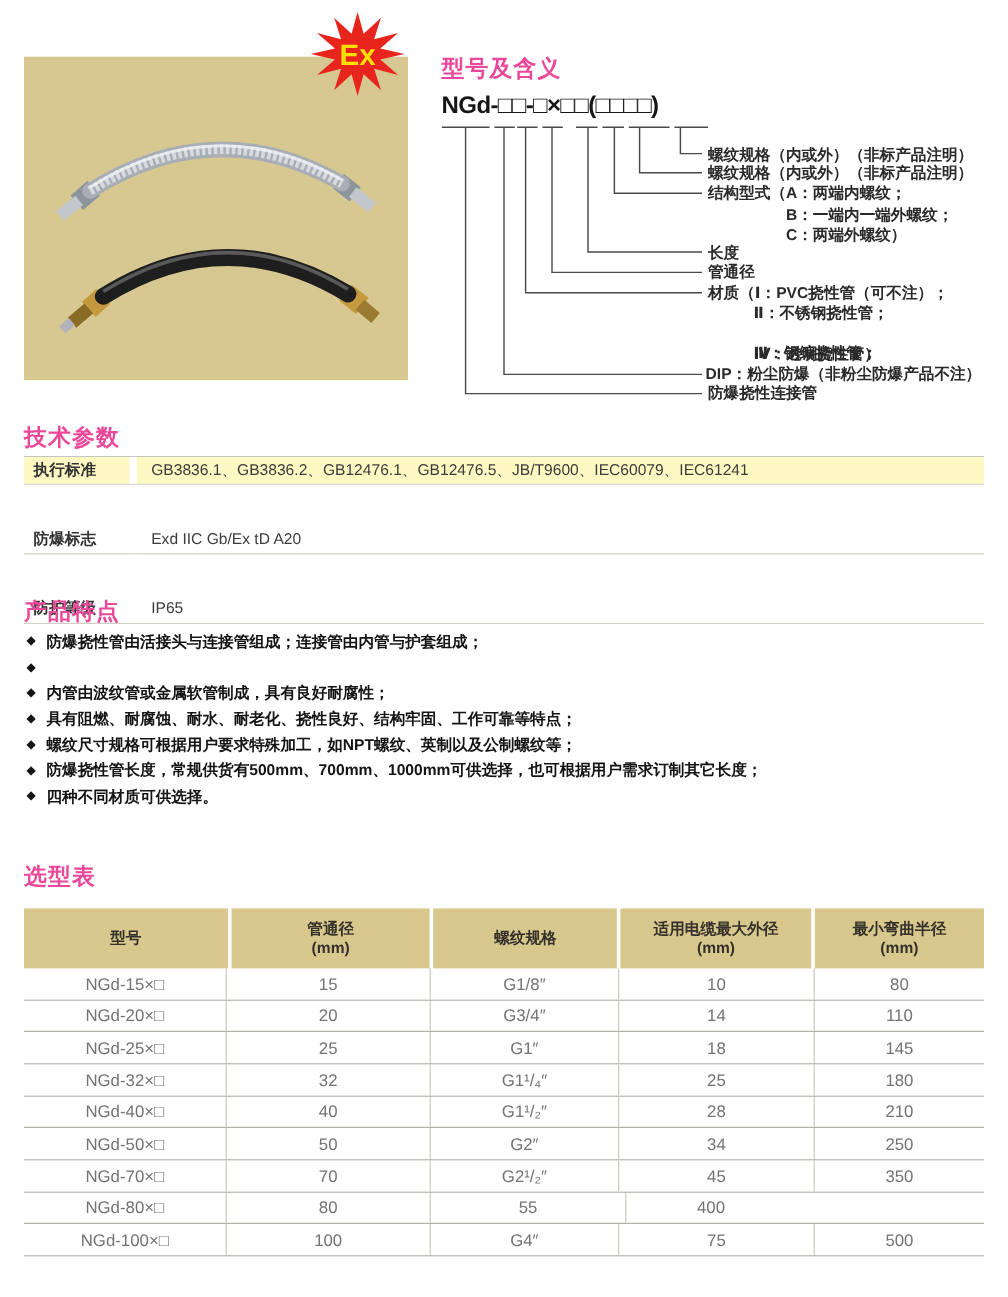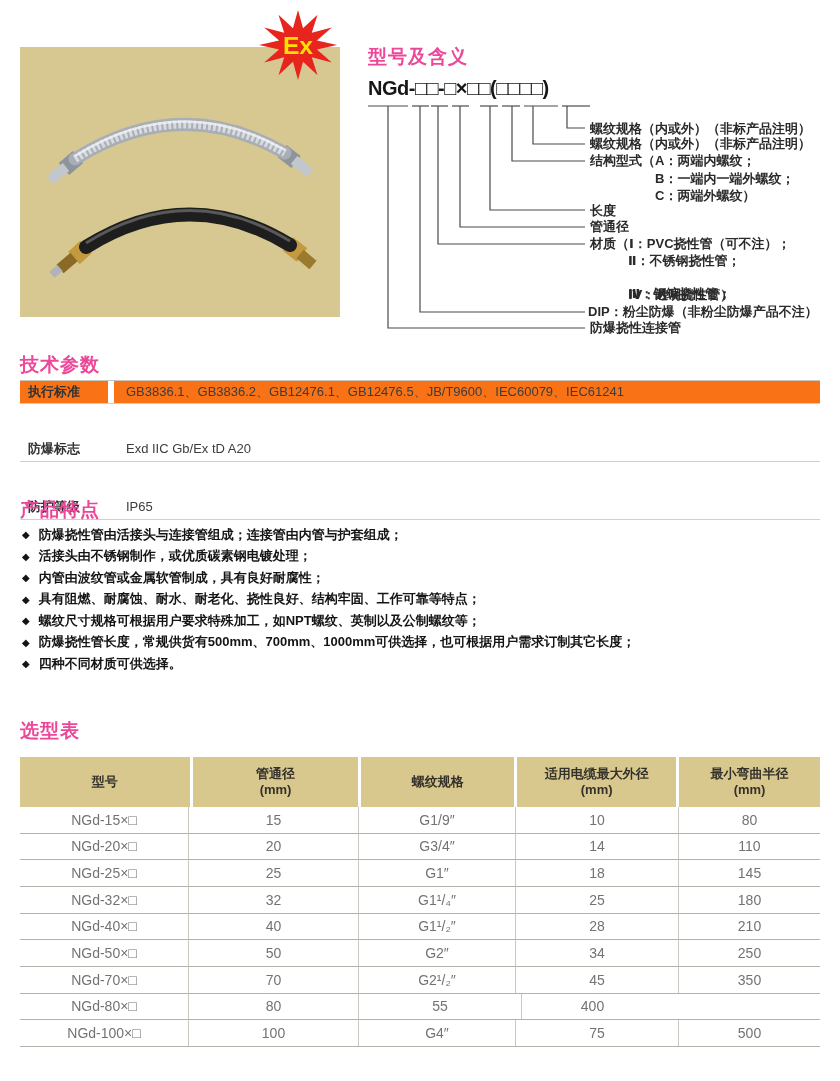--- a/index.html
+++ b/index.html
@@ -33,21 +33,21 @@
   .tech-row.r2,.tech-row.r3{height:25px;margin-top:32px;}
   .tech-label{
     width:80px;padding-left:8px;font-size:13px;font-weight:bold;color:#333;
     display:flex;align-items:center;flex-shrink:0;
   }
   .tech-gap{width:6px;background:#fff;flex-shrink:0;}
   .tech-value{
     flex:1;padding-left:12px;font-size:13px;color:#3c3c3c;
     display:flex;align-items:center;white-space:nowrap;
   }
-  .tech-row.r1 .tech-label,.tech-row.r1 .tech-value{background:#f97316;}
+  .tech-row.r1 .tech-label,.tech-row.r1 .tech-value{background:#fef9c3;}
   
   #feature-list{left:22px;top:524px;width:800px;}
   .feature-item{
     height:21.5px;display:flex;align-items:center;
     font-size:13px;font-weight:bold;color:#141414;white-space:nowrap;
   }
   .bullet{font-size:10px;margin-right:9px;color:#141414;}
   
   #sel-table{left:20px;top:757px;width:800px;}
   .sel-header{display:flex;height:50px;}
@@ -166,21 +166,20 @@
 </div>
 
 <div class="sec-title" style="left:20px;top:497px;font-family:Liberation Serif, serif;">产品特点</div>
 <div class="abs" id="feature-list">
   <div class="feature-item">
       <span class="bullet">◆</span>
       <span>防爆挠性管由活接头与连接管组成；连接管由内管与护套组成；</span>
     </div>
   <div class="feature-item">
       <span class="bullet">◆</span>
-      <span>活接头由不锈钢制作，或优质碳素钢电镀处理；</span>
     </div>
   <div class="feature-item">
       <span class="bullet">◆</span>
       <span>内管由波纹管或金属软管制成，具有良好耐腐性；</span>
     </div>
   <div class="feature-item">
       <span class="bullet">◆</span>
       <span>具有阻燃、耐腐蚀、耐水、耐老化、挠性良好、结构牢固、工作可靠等特点；</span>
     </div>
   <div class="feature-item">
@@ -218,21 +217,21 @@
     </div>
     <div class="sel-hcell hc5">
       <div>最小弯曲半径</div>
       <div>(mm)</div>
     </div>
   </div>
 
   <div class="sel-row">
     <div class="sel-cell c1">NGd-15×□</div>
     <div class="sel-cell c2">15</div>
-    <div class="sel-cell c3">G1/9″</div>
+    <div class="sel-cell c3">G1/8″</div>
     <div class="sel-cell c4">10</div>
     <div class="sel-cell c5">80</div>
   </div>
   <div class="sel-row">
     <div class="sel-cell c1">NGd-20×□</div>
     <div class="sel-cell c2">20</div>
     <div class="sel-cell c3">G3/4″</div>
     <div class="sel-cell c4">14</div>
     <div class="sel-cell c5">110</div>
   </div>

